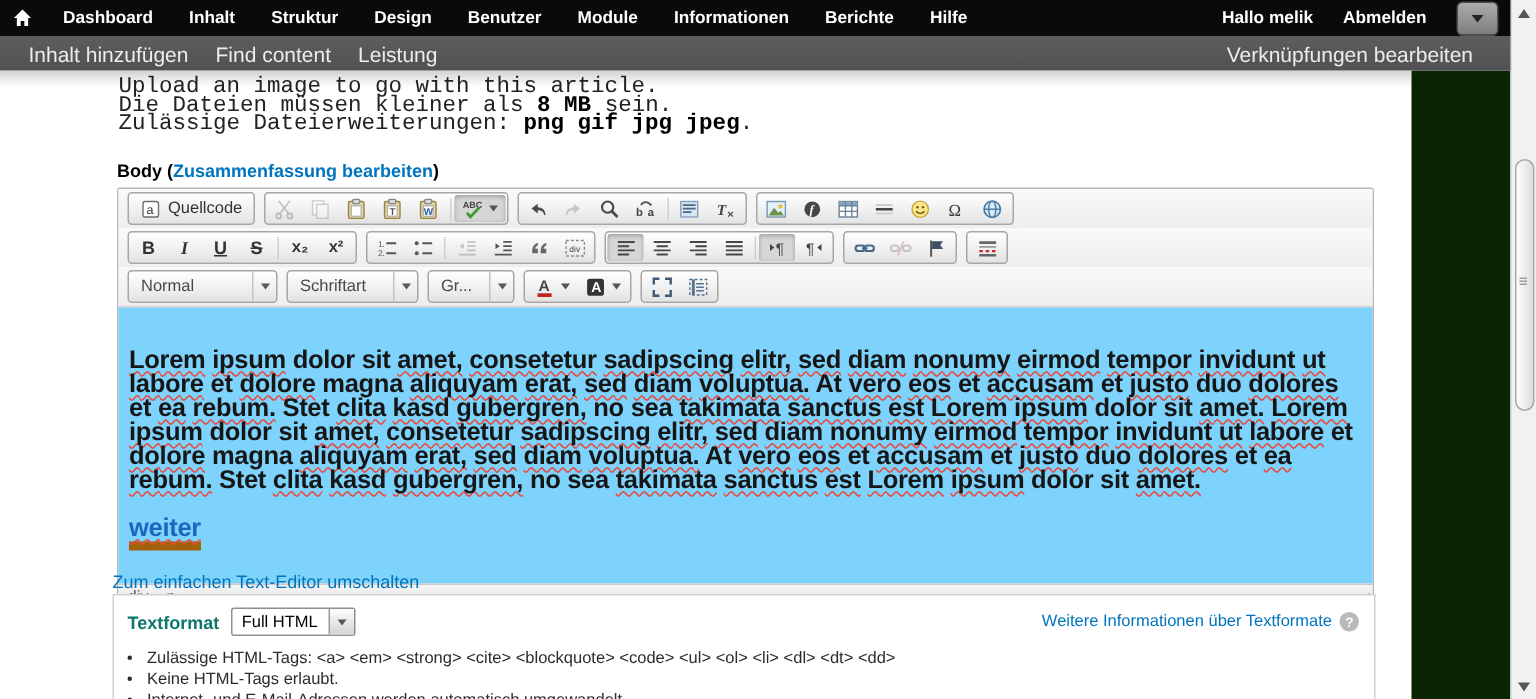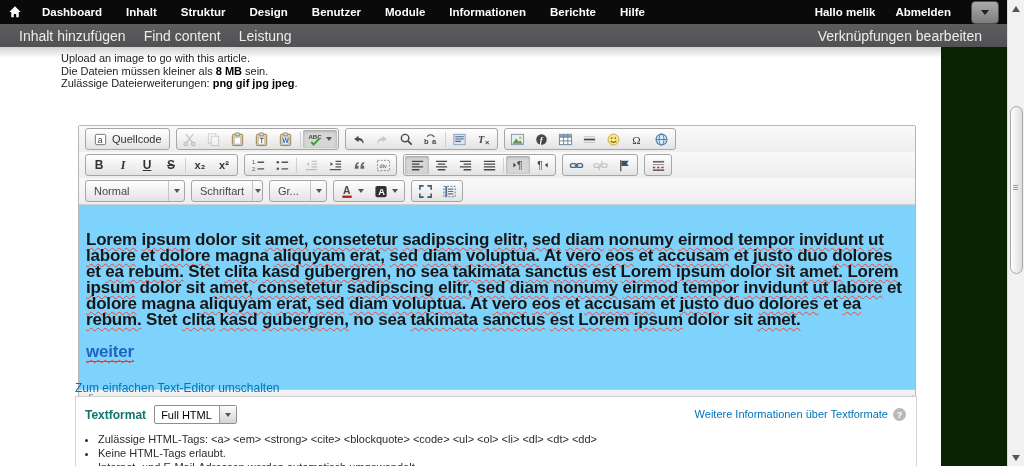--- a/index.html
+++ b/index.html
@@ -27,21 +27,21 @@
   .greenstrip{position:absolute;left:941px;top:47px;width:66px;height:419px;background:#0a2302;}
   .scrollbar{position:absolute;left:1007px;top:0;width:17px;height:466px;background:#f1f1f1;border-left:1px solid #dcdcdc;box-sizing:border-box;}
   .sb-up,.sb-down{position:absolute;left:4px;width:0;height:0;border-left:4px solid transparent;border-right:4px solid transparent;cursor:pointer;}
   .sb-up{top:6px;border-bottom:6px solid #555;}
   .sb-down{bottom:5px;border-top:6px solid #555;}
   .sb-thumb{position:absolute;left:2px;top:106px;width:11px;height:166px;border:1px solid #a8a8a8;border-radius:7px;
           background:linear-gradient(90deg,#ffffff,#dcdcdc);cursor:pointer;}
   .sb-grip{position:absolute;left:2px;top:78px;width:5px;border-top:1px solid #9a9a9a;border-bottom:1px solid #9a9a9a;height:3px;}
   .sb-grip:before{content:"";position:absolute;left:0;top:1px;width:5px;border-top:1px solid #9a9a9a;height:0;}
   
-  .upload{position:absolute;left:61px;top:5px;font-size:11px;color:#222;line-height:12.5px;}
+  .upload{position:absolute;left:79px;top:5px;font-size:15px;color:#222;line-height:12.5px;font-family:Liberation Mono, monospace;}
   .upload b{color:#000;text-align:center;}
   
   .bodylabel{position:absolute;left:78px;top:60px;font-size:12px;font-weight:bold;color:#000;}
   a.blue{color:#0074BD;text-decoration:none;cursor:pointer;}
   
   .editor{position:absolute;left:78px;top:78px;width:838px;border:1px solid #b6b6b6;border-radius:2px;box-sizing:border-box;background:#fff;}
   .tbrow{display:flex;align-items:center;background:linear-gradient(#f9f9f9,#eeeeee);padding:2px 4px 2px 6px;gap:6px;}
   .tbrow.last{border-bottom:1px solid #cfcfcf;}
   .tgroup{display:flex;align-items:center;border:1px solid #a6a6a6;border-radius:3px;
           background:linear-gradient(#ffffff,#e3e3e3);padding:1px;height:22px;box-sizing:border-box;}
@@ -60,21 +60,21 @@
           background:linear-gradient(#ffffff,#e3e3e3);cursor:pointer;}
   .combo .clabel{padding:0 8px;font-size:11px;color:#474747;white-space:nowrap;}
   .combo .carea{width:15px;height:100%;display:flex;align-items:center;justify-content:center;border-left:1px solid #c4c4c4;}
   .ccaret{width:0;height:0;border-left:3.5px solid transparent;border-right:3.5px solid transparent;border-top:4px solid #555;}
   .edit-content{height:157px;background:#7dd3fc;padding:27px 7px 0 7px;font-size:17px;font-weight:600;color:#161616;
           line-height:16px;letter-spacing:-0.2px;cursor:text;overflow:hidden;}
   .edit-content p{margin:0;}
   .edit-content .morep{margin-top:16px;}
   .sq{text-decoration:underline;text-decoration-style:wavy;text-decoration-color:#e84b3c;
       text-decoration-thickness:1px;text-underline-offset:2px;text-decoration-skip-ink:none;}
-  a.more{color:#1c66c0;text-decoration:none;border-bottom:1px solid #a16207;cursor:pointer;font-weight:600;}
+  a.more{color:#1c66c0;text-decoration:none;border-bottom:6px solid #a16207;cursor:pointer;font-weight:600;}
   .statusbar{height:16px;background:linear-gradient(#f3f3f3,#e6e6e6);border-top:1px solid #c9c9c9;display:flex;align-items:center;
           padding:0 6px;font-size:11px;color:#555;gap:12px;position:relative;}
   .statusbar .pathel{cursor:pointer;}
   .resize{position:absolute;right:2px;bottom:2px;width:0;height:0;border-left:9px solid transparent;border-bottom:9px solid #8a8a8a;cursor:nwse-resize;}
   
   .switchlink{position:absolute;left:75px;top:334px;font-size:12px;}
   .filterbox{position:absolute;left:75px;top:349px;width:842px;height:120px;border:1px solid #d2d2d2;background:#fff;box-sizing:border-box;}
   .tf-row{display:flex;align-items:center;padding:8px 10px 0 9px;}
   .tf-label{font-size:12px;font-weight:bold;color:#0f766e;}
   .select{display:flex;align-items:center;border:1px solid #8f8f8f;border-radius:2px;background:#fff;height:19px;margin-left:8px;cursor:pointer;box-sizing:border-box;}
@@ -123,20 +123,23 @@
 
 <div class="main">
   <div class="pageshade"></div>
 
   <div class="upload">
     <div>Upload an image to go with this article.</div>
     <div><span>Die Dateien müssen kleiner als</span> <b>8 MB</b> <span>sein.</span></div>
     <div><span>Zulässige Dateierweiterungen:</span> <b>png gif jpg jpeg</b><span>.</span></div>
   </div>
 
+  <div class="bodylabel">
+    <span>Body</span> <span>(</span><a class="blue">Zusammenfassung bearbeiten</a><span>)</span>
+  </div>
 
   <div class="editor">
 
     <div class="tbrow">
       <div class="tgroup">
         <span class="btn txt">
           <svg width="15" height="15" viewBox="0 0 16 16">
               <rect x="2.5" y="2.5" width="11" height="11" rx="1.5" fill="#fff" stroke="#6e6e6e"></rect>
               <text x="5" y="11.5" font-size="9" fill="#333" font-family="sans-serif">a</text>
             </svg>
@@ -415,21 +418,21 @@
       </div>
     </div>
 
     <div class="tbrow last">
       <div class="combo" style="width:100px">
         <span class="clabel" style="flex:1">Normal</span>
         <span class="carea">
             <span class="ccaret"></span>
           </span>
       </div>
-      <div class="combo" style="width:72px">
+      <div class="combo" style="width:88px">
         <span class="clabel" style="flex:1">Schriftart</span>
         <span class="carea">
             <span class="ccaret"></span>
           </span>
       </div>
       <div class="combo" style="width:58px">
         <span class="clabel" style="flex:1">Gr...</span>
         <span class="carea">
             <span class="ccaret"></span>
           </span>

